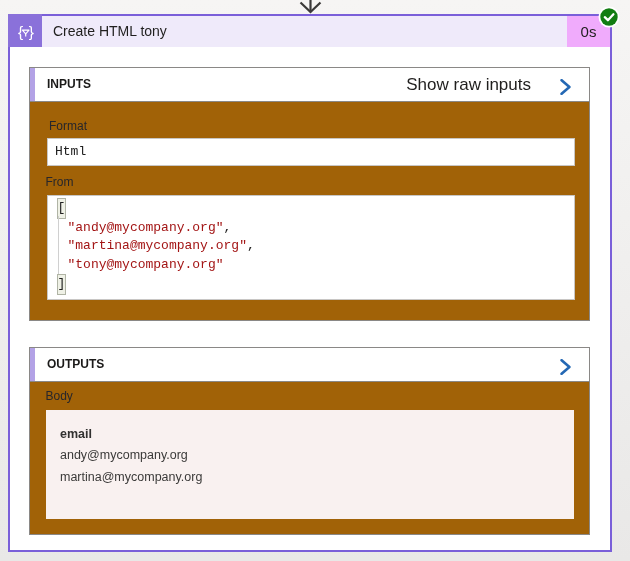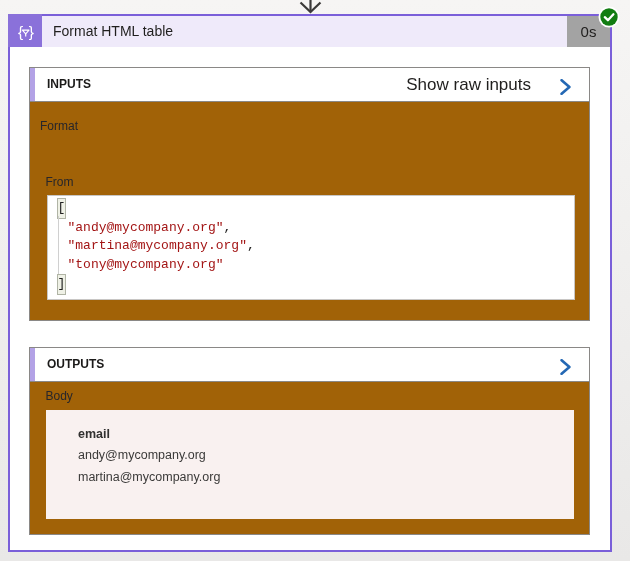--- a/index.html
+++ b/index.html
@@ -5,80 +5,83 @@
   html,body{margin:0;padding:0;}
   body{width:630px;height:561px;overflow:hidden;background:linear-gradient(#f6f5f4,#e9e8e7);
        font-family:"Liberation Sans",sans-serif;}
   .abs{position:absolute;}
   #stage{position:relative;width:630px;height:561px;}
   
   #card{left:8px;top:14px;width:600px;height:534px;border:2px solid #7a5fd9;background:#fff;}
   #hdr{left:10px;top:16px;width:600px;height:31px;background:#efeafa;}
   #icon{left:8px;top:14px;width:34px;height:33px;background:#8a71da;}
   #title{left:53px;top:16px;height:31px;line-height:31px;font-size:14px;color:#201f1e;}
-  #zsbox{left:567px;top:16px;width:43px;height:31px;background:#a3a3a3;}
+  #zsbox{left:567px;top:16px;width:43px;height:31px;background:#f0abfc;}
   #zs{width:43px;text-align:center;line-height:32px;font-size:15px;color:#201f1e;}
   
   .panel{left:29px;width:559px;border:1px solid #8a8886;background:#a16207;}
   #inpanel{top:67px;height:252px;}
   #outpanel{top:347px;height:186px;}
   .phead{position:absolute;left:0;top:0;right:0;height:33px;border-bottom:1px solid #8a8886;background:#fff;}
   .accent{position:absolute;left:0;top:0;width:5px;height:33px;background:#b3a2e6;}
   .ptitle{position:absolute;left:17px;top:0;height:33px;line-height:33px;font-size:12px;font-weight:700;color:#1b1a19;}
   .rawlink{position:absolute;right:58px;top:0;height:33px;line-height:33px;font-size:17px;color:#201f1e;}
   .chev{position:absolute;right:18.5px;top:10.5px;}
   .flabel{font-size:12px;color:#27262b;}
   .ibox{border:1px solid #c8c6c4;background:#fff;}
   .mono{font-family:"Liberation Mono",monospace;font-size:13px;color:#202020;}
   .red{color:#a31515;}
   .bm{display:inline-block;border:1px solid #b0b4a5;background:#eff1e6;margin:0 -1px;padding:0 0px;}
   
   #pink{left:46px;top:410px;width:528px;height:109px;background:#f9f1f0;}
-  .pl{position:absolute;left:32px;font-size:12.5px;color:#3b3a39;line-height:22px;}
+  .pl{position:absolute;left:14px;font-size:12.5px;color:#3b3a39;line-height:22px;}
 </style>
 </head>
 <body>
 <div id="stage">
 
   <svg class="abs" style="left:296px;top:0" width="30" height="14" viewBox="0 0 30 14">
     <line x1="14.5" y1="0" x2="14.5" y2="11.5" stroke="#3b3a39" stroke-width="2.2"></line>
     <polyline points="4.5,2.5 14.5,12 24.5,2.5" fill="none" stroke="#3b3a39" stroke-width="2.2"></polyline>
   </svg>
 
   <div id="card" class="abs"></div>
   <div id="hdr" class="abs"></div>
   <div id="icon" class="abs">
     <svg width="34" height="33" viewBox="0 0 34 33">
       <text x="10" y="22.6" font-family="Liberation Sans" font-size="15.5" fill="#fff">{</text>
       <text x="20.7" y="22.6" font-family="Liberation Sans" font-size="15.5" fill="#fff">}</text>
       <polygon points="14.4,16.1 21,16.1 17.7,19.9" fill="none" stroke="#fff" stroke-width="1.1" stroke-linejoin="round"></polygon>
       <line x1="17.7" y1="19.9" x2="17.7" y2="22.4" stroke="#fff" stroke-width="1.2"></line>
     </svg>
   </div>
-  <div id="title" class="abs">Format HTML table</div>
+  <div id="title" class="abs">Create HTML tony</div>
   <div id="zsbox" class="abs">
       <div id="zs">0s</div>
     </div>
 
   <svg class="abs" style="left:598px;top:6px" width="23" height="23" viewBox="0 0 23 23">
     <circle cx="11" cy="11" r="10.5" fill="#fff"></circle>
     <circle cx="11" cy="11" r="8.7" fill="#127d12"></circle>
     <path d="M6.8 11.2 L9.9 14.2 L15.4 8.3" fill="none" stroke="#fff" stroke-width="2.3" stroke-linecap="round" stroke-linejoin="round"></path>
   </svg>
 
   <div id="inpanel" class="panel abs">
     <div class="phead">
       <div class="accent"></div>
       <div class="ptitle">INPUTS</div>
       <div class="rawlink">Show raw inputs</div>
       <svg class="chev" width="11" height="16" viewBox="0 0 11 16">
         <polyline points="1.6,1.2 9.4,8 1.6,14.8" fill="none" stroke="#2468b4" stroke-width="2.6" stroke-linecap="round" stroke-linejoin="round"></polyline>
       </svg>
     </div>
-    <div class="abs flabel" style="left:10px;top:51px;">Format</div>
+    <div class="abs flabel" style="left:19px;top:51px;">Format</div>
+    <div class="abs ibox" style="left:16.5px;top:70px;width:526px;height:26px;">
+      <div class="mono" style="padding:5px 0 0 7.5px;">Html</div>
+    </div>
     <div class="abs flabel" style="left:15.5px;top:107px;">From</div>
     <div class="abs ibox" style="left:16.5px;top:127px;width:526px;height:103px;">
       <div style="position:absolute;left:10.5px;top:20px;width:1px;height:58px;background:#d0d0d0;"></div>
       <div class="mono" style="padding:2px 0 0 10px;line-height:18.5px;">
         <div><span class="bm">[</span></div>
         <div style="padding-left:10px;"><span class="red">"andy@mycompany.org"</span>,</div>
         <div style="padding-left:10px;"><span class="red">"martina@mycompany.org"</span>,</div>
         <div style="padding-left:10px;"><span class="red">"tony@mycompany.org"</span></div>
         <div><span class="bm">]</span></div>
       </div>

